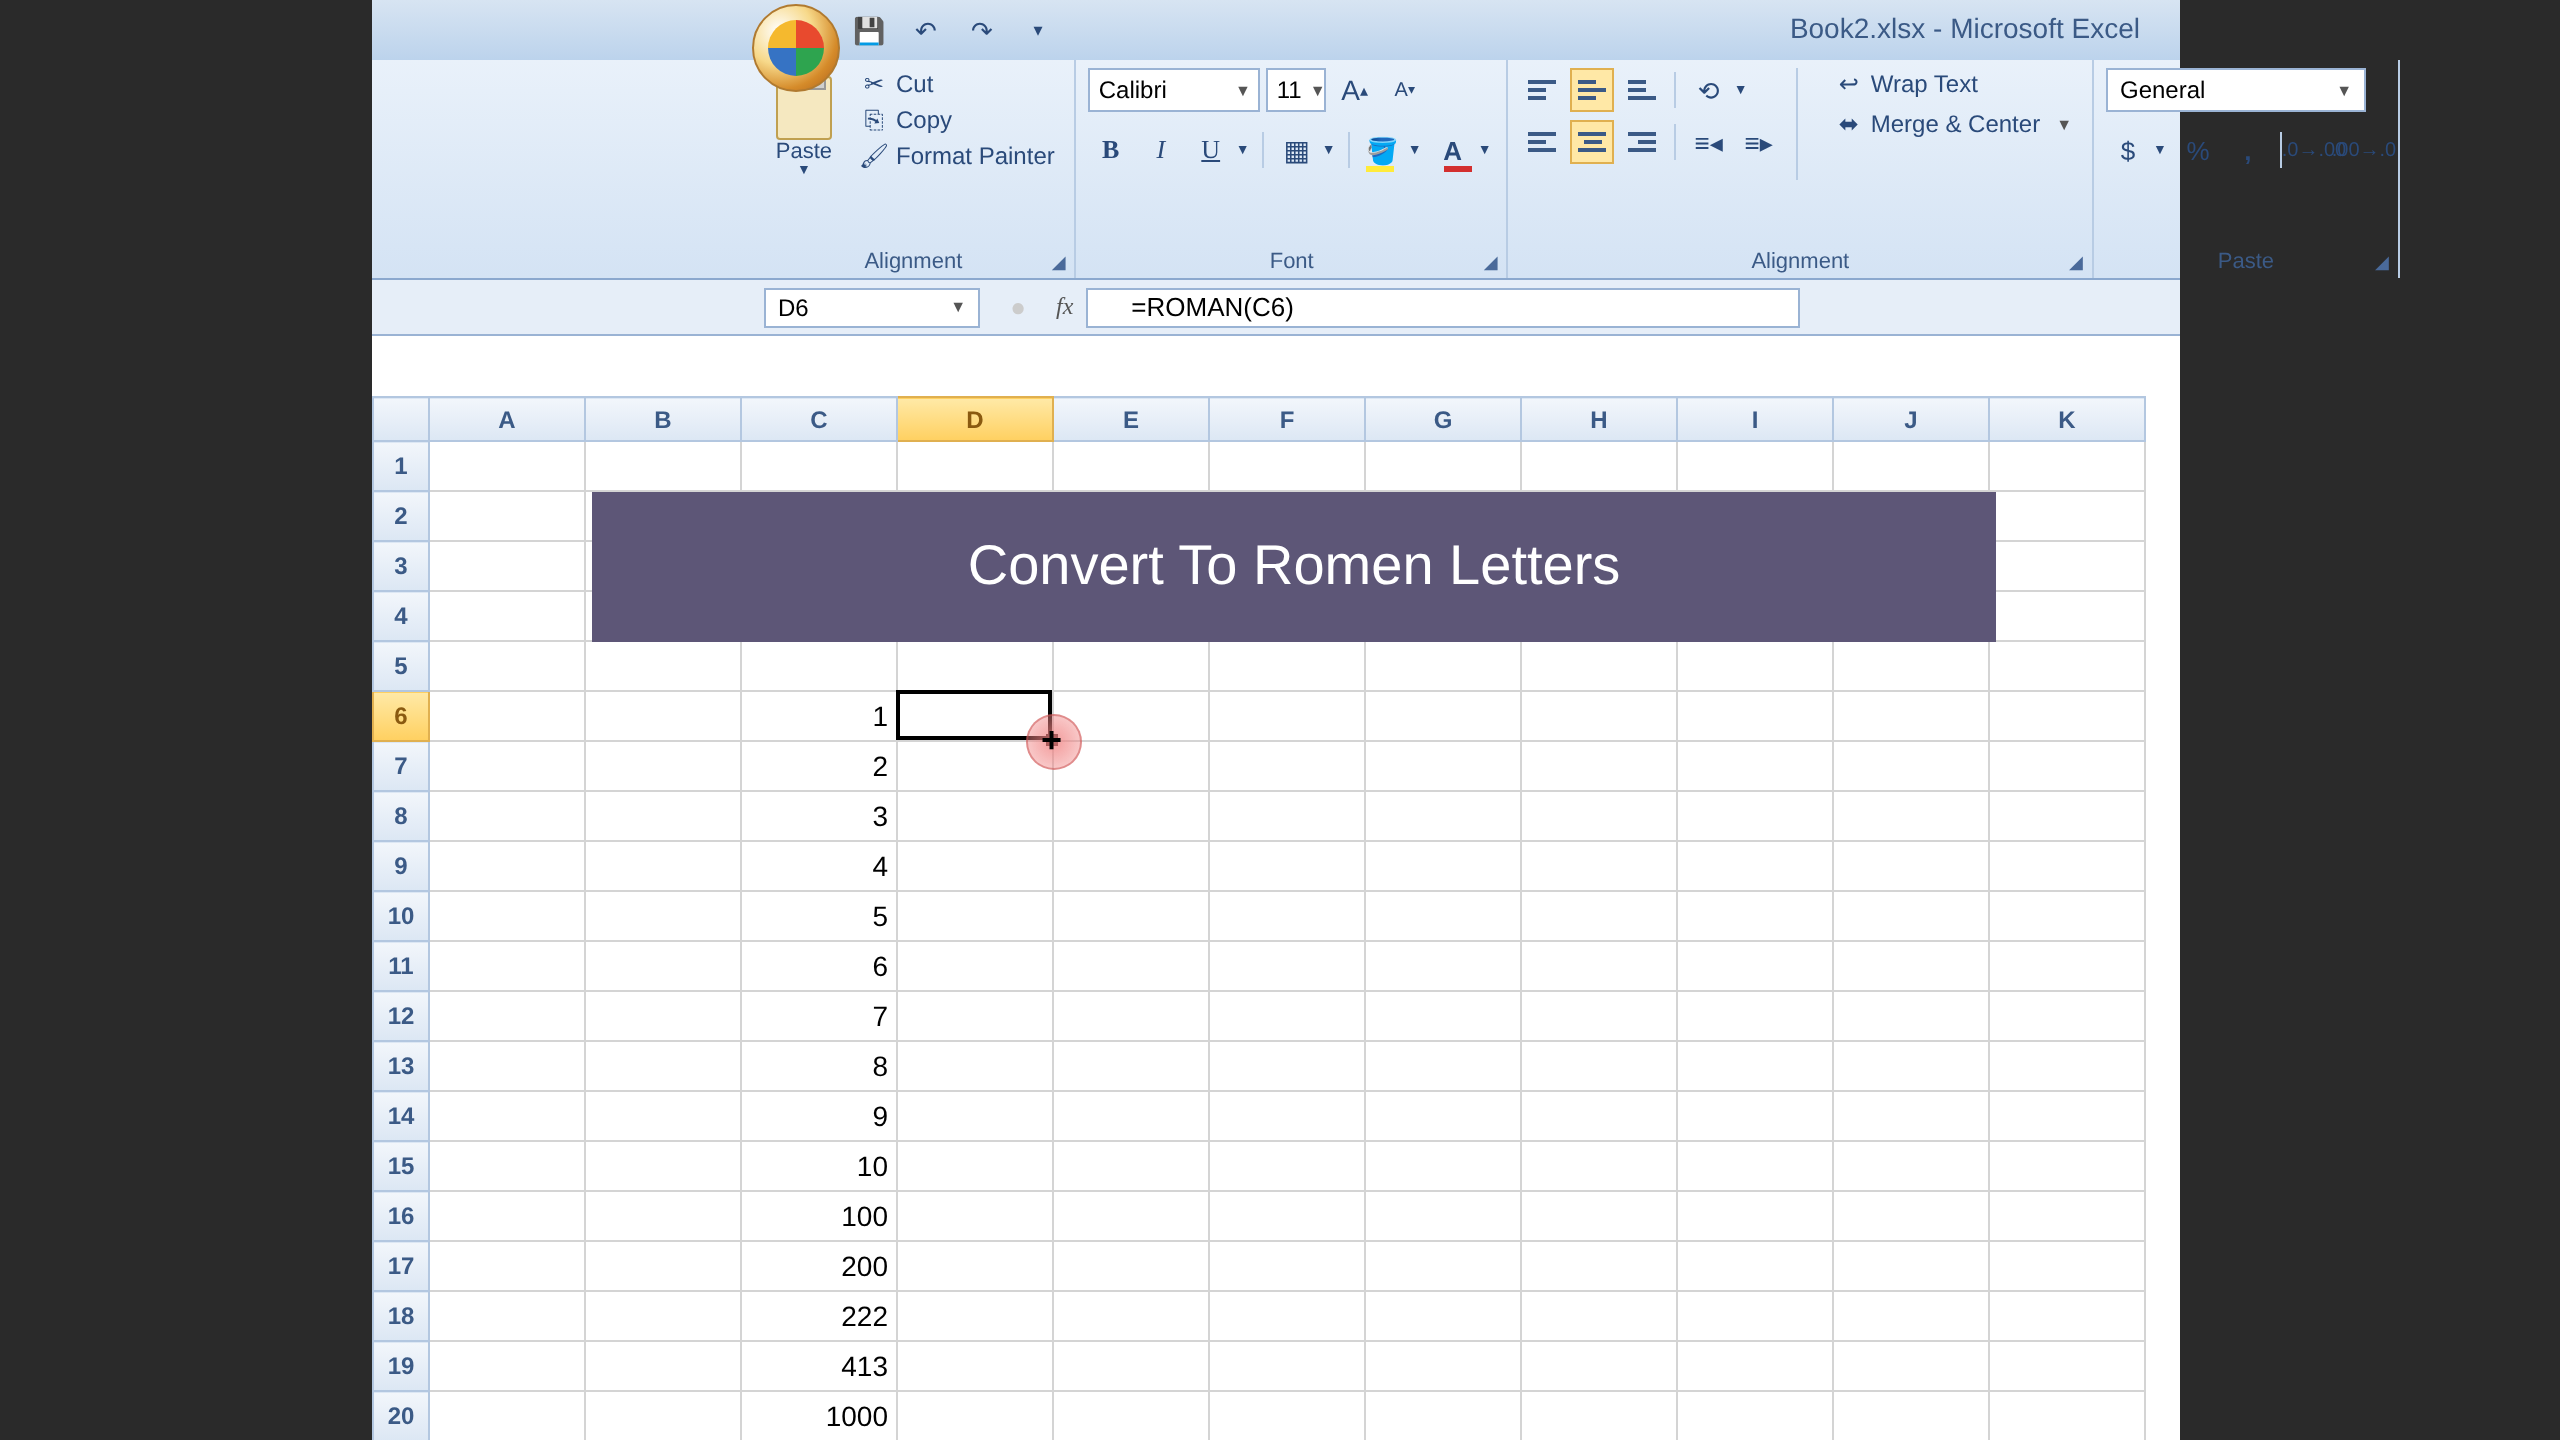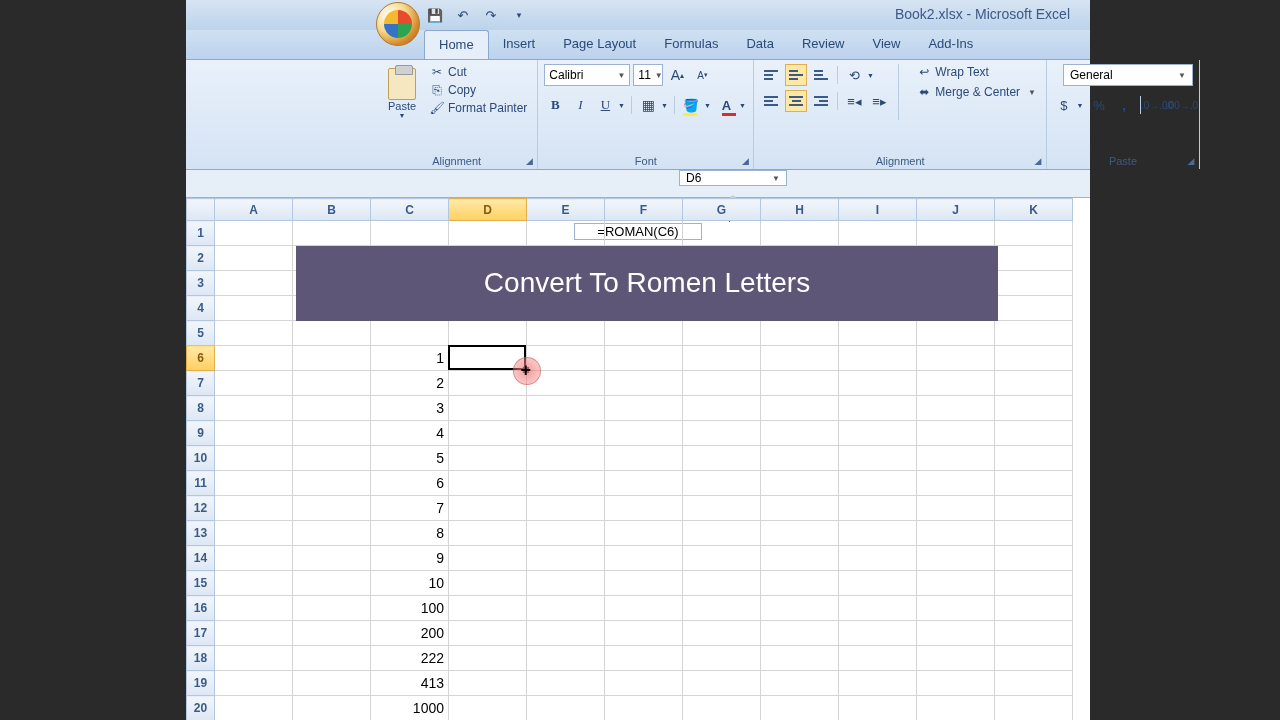--- a/index.html
+++ b/index.html
@@ -56,21 +56,21 @@
 .align-body { display:flex; flex-direction:column; gap:4px; }
 .align-row1 { display:flex; gap:3px; align-items:center; }
 .wrap-merge { display:flex; flex-direction:column; gap:4px; font-size:12px; color:#2a4a7a; margin-left:6px; }
 .wm-item { display:flex; align-items:center; gap:4px; padding:1px 4px; cursor:pointer; white-space:nowrap; }
 
 .num-combo { width:130px; height:22px; background:#fff; border:1px solid #9ab3d4; font-size:12px; padding:0 6px; display:flex; align-items:center; justify-content:space-between; margin-bottom:4px; }
 
 .launcher { position:absolute; bottom:2px; right:2px; width:12px; height:12px; font-size:9px; color:#4a6a9a; cursor:pointer; display:flex; align-items:center; justify-content:center; }
 
 
-.fbar { height:28px; background:#e6eef8; border-bottom:1px solid #9ab3d4; display:flex; align-items:center; padding-left:190px;flex-direction:column; }
+.fbar { height:28px; background:#e6eef8; border-bottom:1px solid #9ab3d4; display:flex; align-items:center; padding-left:190px; }
 .name-box { width:108px; height:20px; background:#fff; border:1px solid #9ab3d4; margin:0 6px; font-size:12px; padding:0 6px; display:flex; align-items:center; justify-content:space-between; }
 .fbar-btns { display:flex; gap:2px; margin:0 4px; }
 .fx-label { font-style:italic; font-size:12px; color:#555; margin:0 6px; font-family:"Times New Roman",serif; }
 .formula-input { flex:1; height:20px; background:#fff; border:1px solid #9ab3d4; font-size:13px; padding:0 22px; margin-right:190px; display:flex; align-items:center; }
 
 
 .grid-wrap { position:absolute; left:186px; right:190px; top:198px; bottom:0; overflow:hidden; }
 .grid-table { border-collapse:collapse; table-layout:fixed; }
 .col-hdr, .row-hdr, .select-all { background: linear-gradient(#f2f6fb,#dce7f4); border:1px solid #b3c7e0; font-size:12px; color:#3b5a86; text-align:center; height:22px; }
 .col-hdr { width:78px; }
@@ -105,30 +105,20 @@
   <div class="office-btn">
       <div class="office-inner"></div>
     </div>
   <div class="qat">
     <div class="qat-btn">💾</div>
     <div class="qat-btn">↶</div>
     <div class="qat-btn">↷</div>
     <div class="qat-btn" style="font-size:9px;">▾</div>
   </div>
 
-  <div class="tabs">
-    <div class="tab active">Home</div>
-    <div class="tab">Insert</div>
-    <div class="tab">Page Layout</div>
-    <div class="tab">Formulas</div>
-    <div class="tab">Data</div>
-    <div class="tab">Review</div>
-    <div class="tab">View</div>
-    <div class="tab">Add-Ins</div>
-  </div>
 
   <div class="ribbon">
 
     <div class="group" style="width:180px;">
       <div class="group-body">
         <div class="paste-btn">
           <div class="paste-icon"></div>
           <span>Paste</span>
           <span style="font-size:7px;">▼</span>
         </div>
@@ -265,21 +255,21 @@
               <span>Merge &amp; Center</span>
               <span class="dd-arrow">▼</span>
             </div>
         </div>
       </div>
       <div class="group-label">Alignment</div>
       <div class="launcher">◢</div>
     </div>
 
     <div class="group" style="width:158px;">
-      <div class="group-body" style="flex-direction:column;align-items:flex-end;">
+      <div class="group-body" style="flex-direction:column;">
         <div class="num-combo">
             <span>General</span>
             <span class="dd-arrow">▼</span>
           </div>
         <div class="font-row">
           <div class="btn-split">
               <div class="btn-sm">$</div>
               <div class="btn-sm dd">▼</div>
             </div>
           <div class="btn-sm">%</div>

